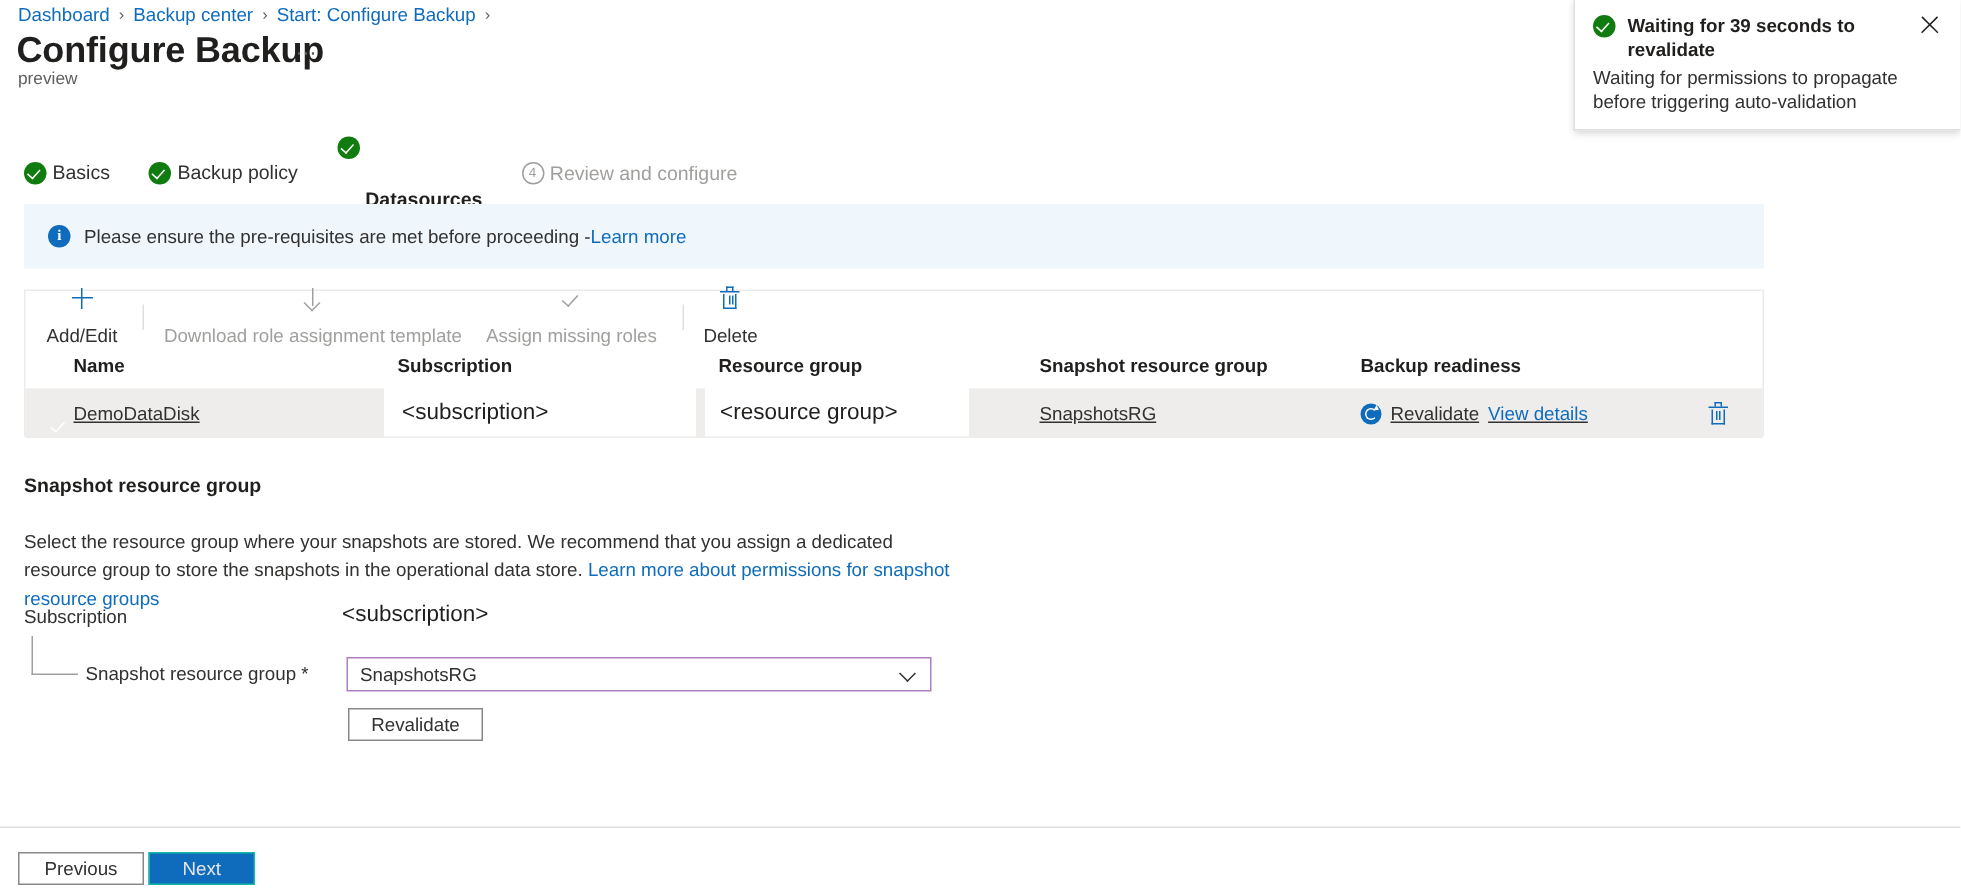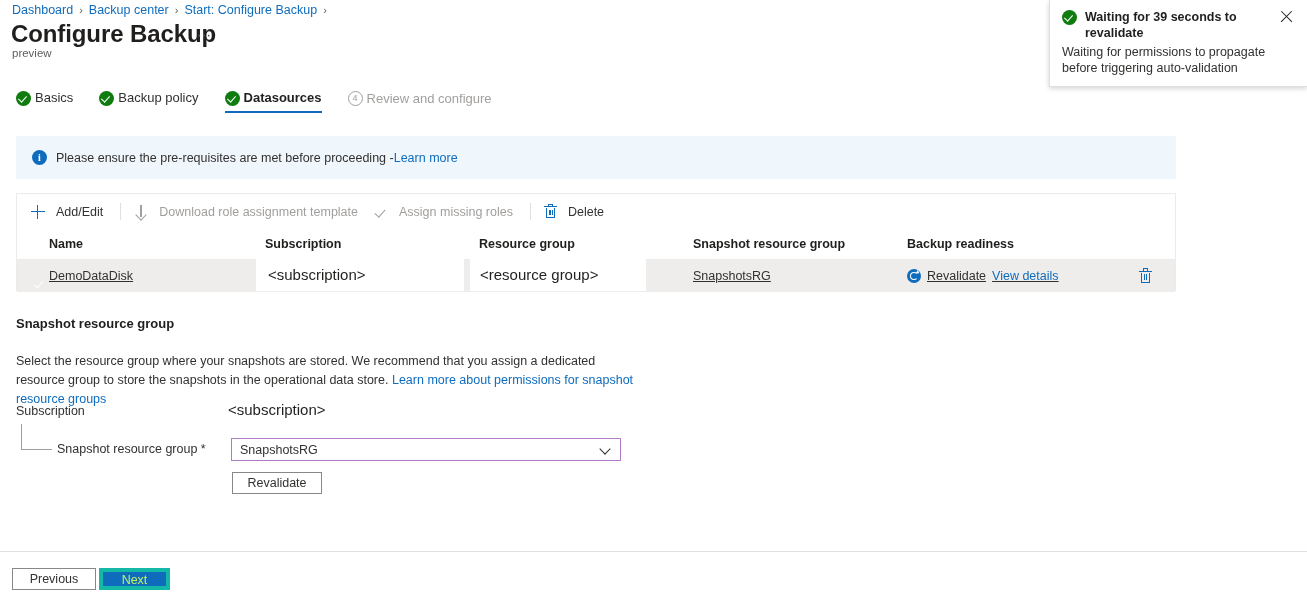--- a/index.html
+++ b/index.html
@@ -157,20 +157,21 @@
     cursor: pointer;
     position: relative;
   }
   .step .lbl {
     font-size: 13px;
     color: #323130;
   }
   .step.active .lbl {
     font-weight: 700;
     color: #201f1e;
+    margin-top: 35px;
   }
   .step.active::after {
     content: "";
     position: absolute;
     left: 0; right: 0; bottom: 0;
     height: 2px;
     background: #0f6cbd;
   }
   .step.disabled .lbl {
     color: #a19f9d;
@@ -245,20 +246,21 @@
   }
   .cmd {
     display: flex;
     align-items: center;
     gap: 11px;
     padding: 4px 10px 4px 6px;
     font-size: 12.5px;
     color: #323130;
     cursor: pointer;
     white-space: nowrap;
+    flex-direction: column;
   }
   .cmd.disabled {
     color: #a19f9d;
     cursor: default;
   }
   .cmd-sep {
     width: 1px;
     height: 17px;
     background: #e1dfdd;
     margin: 0 7px;
@@ -561,22 +563,22 @@
     width: 84px;
     height: 22px;
   }
   .btn-next {
     position: absolute;
     left: 99px;
     top: 568px;
     width: 71px;
     height: 22px;
     background: #0f6cbd;
-    border: 4px solid #14b8a6;
-    color: #bef264;
+    border: 1px solid #14b8a6;
+    color: #e5e5e5;
   }
 </style>
 </head>
 <body>
 
 <div class="breadcrumb">
   <a>Dashboard</a>
   <span class="sep">›</span>
   <a>Backup center</a>
   <span class="sep">›</span>

